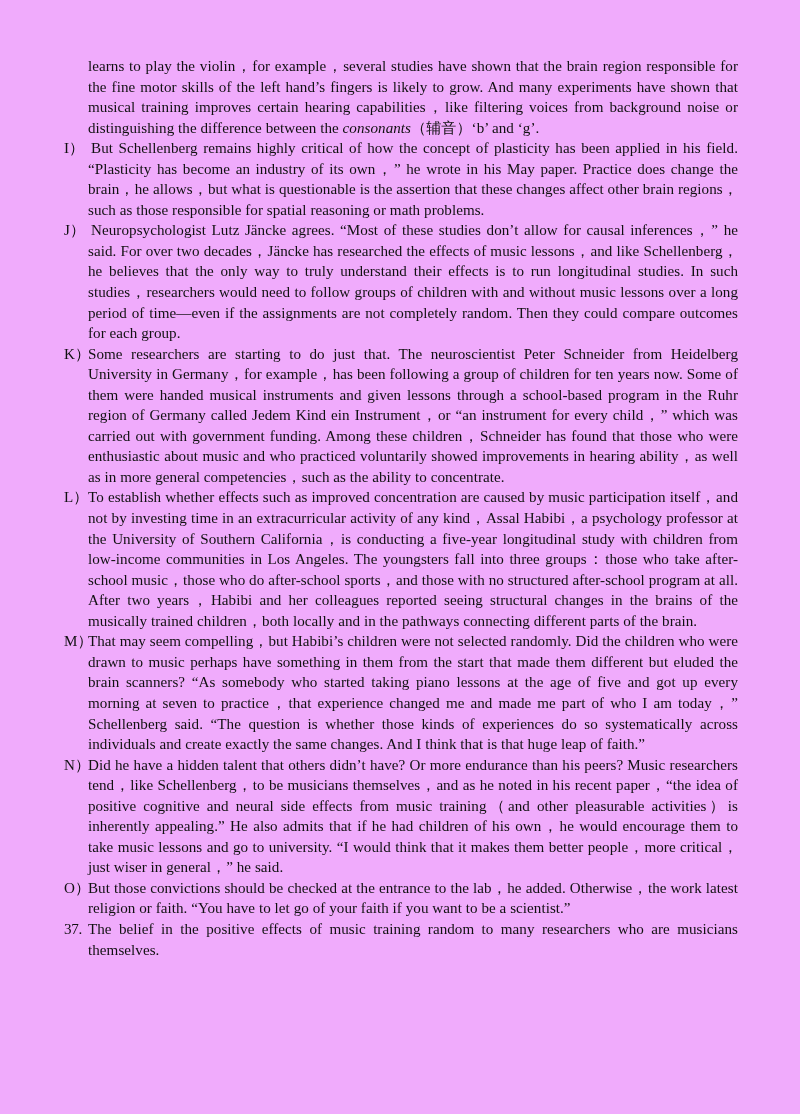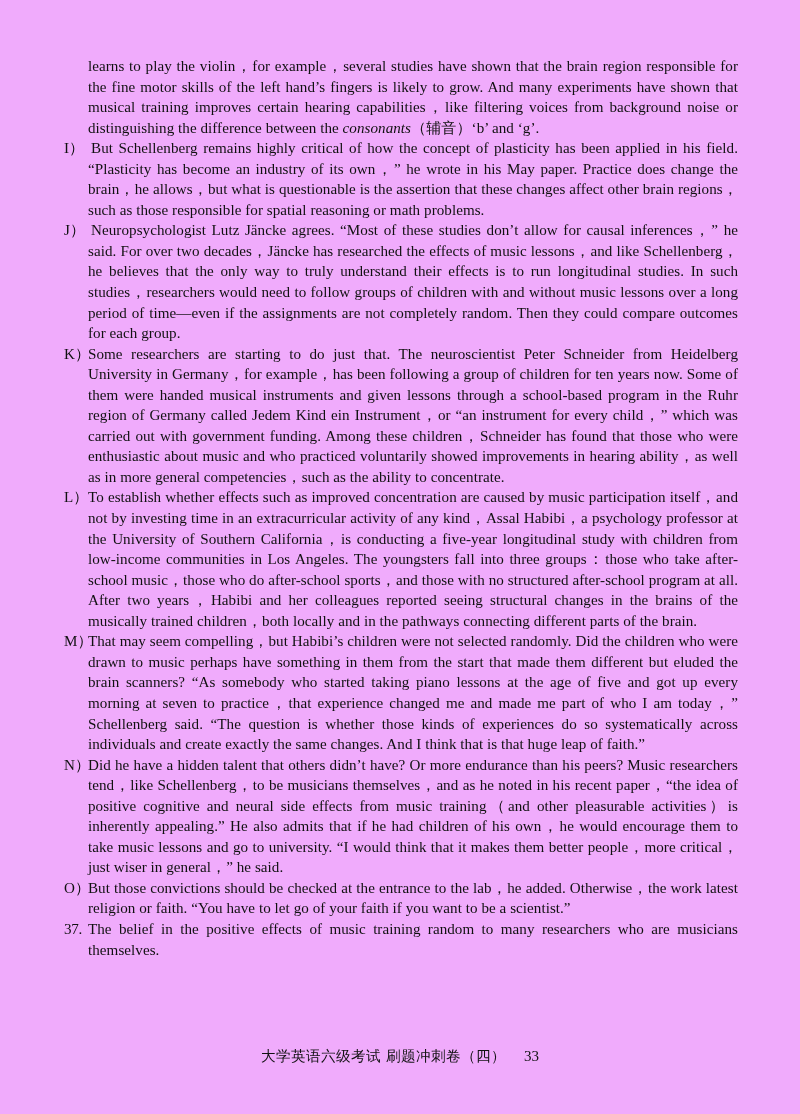--- a/index.html
+++ b/index.html
@@ -139,16 +139,13 @@
     </div>
 
 
     <div class="block labelled">
       <span class="label tight">37.</span>
       <span class="body-text">The belief in the positive effects of music training random to many researchers who are musicians themselves.</span>
     </div>
 
   </div>
 
-  <div class="footer">
-    <span class="cn">大学英语六级考试 刷题冲刺卷（四）</span><span class="sp-gap"></span><span class="pageno">33</span>
-  </div>
 </div>
 
 </body></html>

